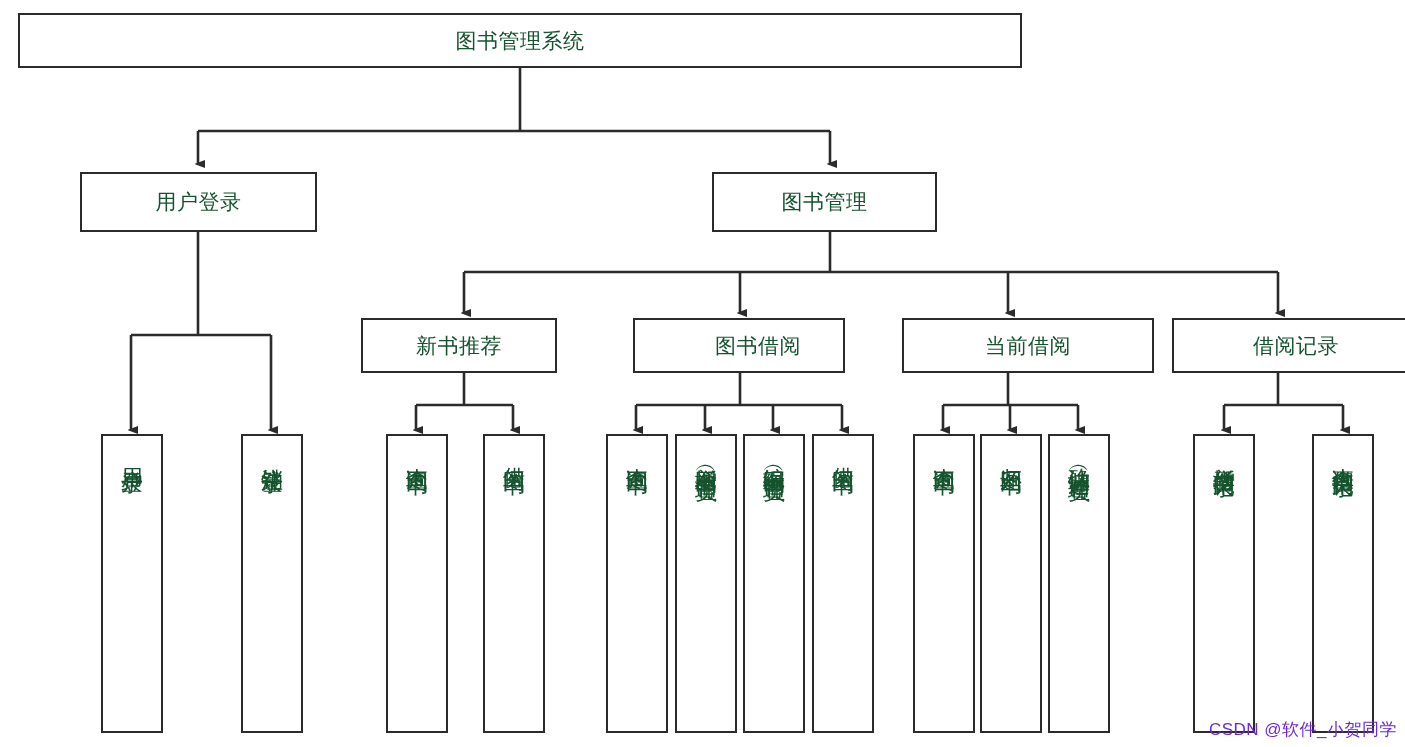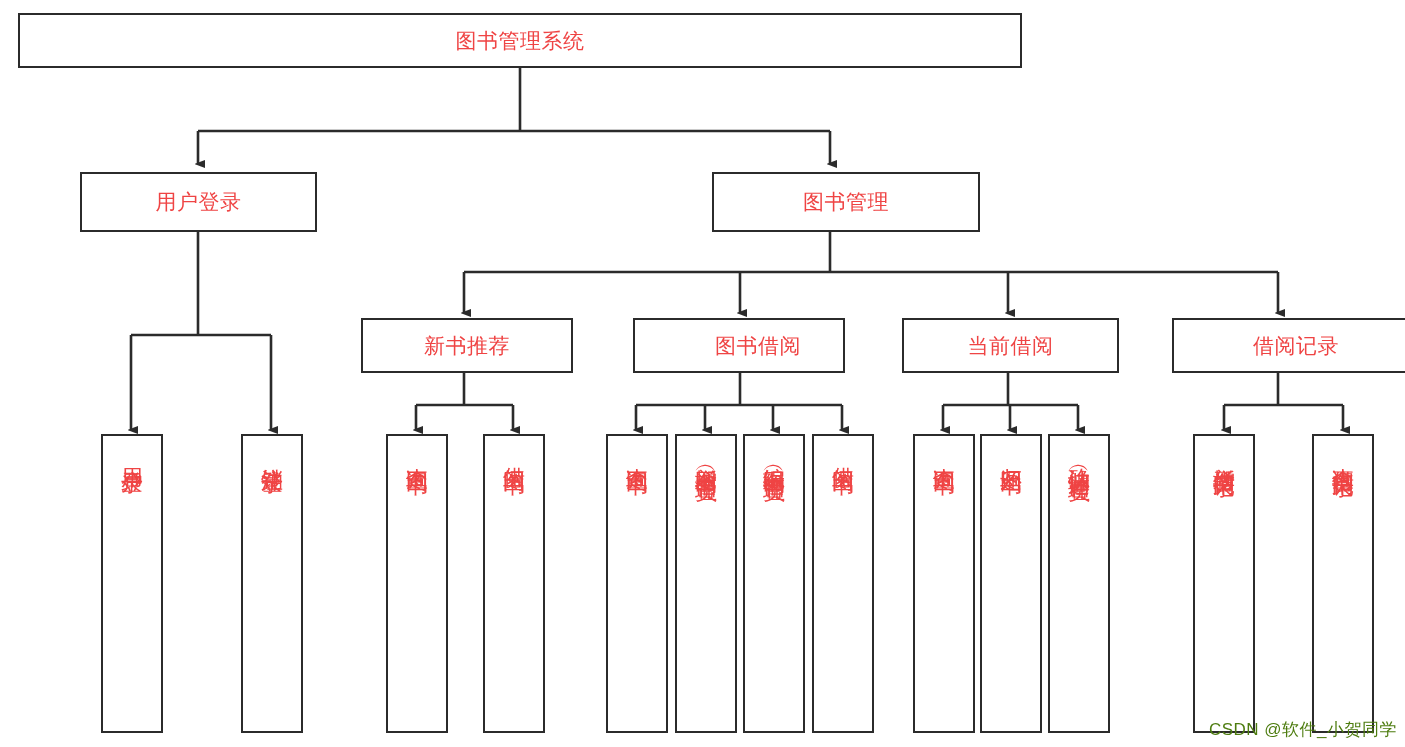--- a/index.html
+++ b/index.html
@@ -28,21 +28,21 @@
     pointer-events: none;
   }
   .node {
     position: absolute;
     box-sizing: border-box;
     background: #ffffff;
     border: 2px solid #2b2b2b;
     display: flex;
     align-items: center;
     justify-content: center;
-    color: #ef4444;
+    color: #14532d;
   }
   .node.horizontal {
     flex-direction: row;
   }
   .node-label {
     text-align: center;
     line-height: 1.12;
     white-space: nowrap;
     letter-spacing: 0.5px;
   }
@@ -61,21 +61,21 @@
     line-height: 1.18;
     letter-spacing: 2px;
     white-space: normal;
     max-height: 100%;
   }
   .watermark {
     position: absolute;
     right: 8px;
     bottom: 6px;
     font-size: 17px;
-    color: #4d7c0f;
+    color: #6d28d9;
     letter-spacing: 0.5px;
     white-space: nowrap;
     z-index: 5;
   }
 </style>
 </head>
 <body>
 
 <div id="diagram-root">
 
@@ -132,31 +132,31 @@
     </g>
   </svg>
 
   <div class="node horizontal" style="left:18px; top:13px; width:1004px; height:55px;">
     <span class="node-label">图书管理系统</span>
   </div>
 
   <div class="node horizontal" style="left:80px; top:172px; width:237px; height:60px;">
     <span class="node-label">用户登录</span>
   </div>
-  <div class="node horizontal" style="left:712px; top:172px; width:268px; height:60px;justify-content:center;">
+  <div class="node horizontal" style="left:712px; top:172px; width:225px; height:60px;justify-content:center;">
     <span class="node-label">图书管理</span>
   </div>
 
-  <div class="node horizontal" style="left:361px; top:318px; width:212px; height:55px;">
+  <div class="node horizontal" style="left:361px; top:318px; width:196px; height:55px;">
     <span class="node-label">新书推荐</span>
   </div>
   <div class="node horizontal" style="left:633px; top:318px; width:212px; height:55px;padding-left:38px;">
     <span class="node-label">图书借阅</span>
   </div>
-  <div class="node horizontal" style="left:902px; top:318px; width:217px; height:55px;">
+  <div class="node horizontal" style="left:902px; top:318px; width:252px; height:55px;">
     <span class="node-label">当前借阅</span>
   </div>
   <div class="node horizontal" style="left:1172px; top:318px; width:248px; height:55px;">
     <span class="node-label">借阅记录</span>
   </div>
 
   <div class="node vertical" style="left:101px; top:434px; width:62px; height:299px;">
     <span class="node-label">用户登录</span>
   </div>
   <div class="node vertical" style="left:241px; top:434px; width:62px; height:299px;">

